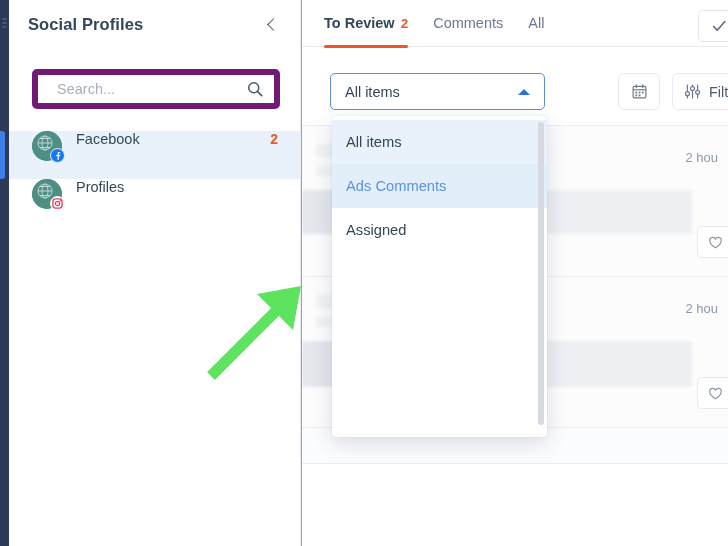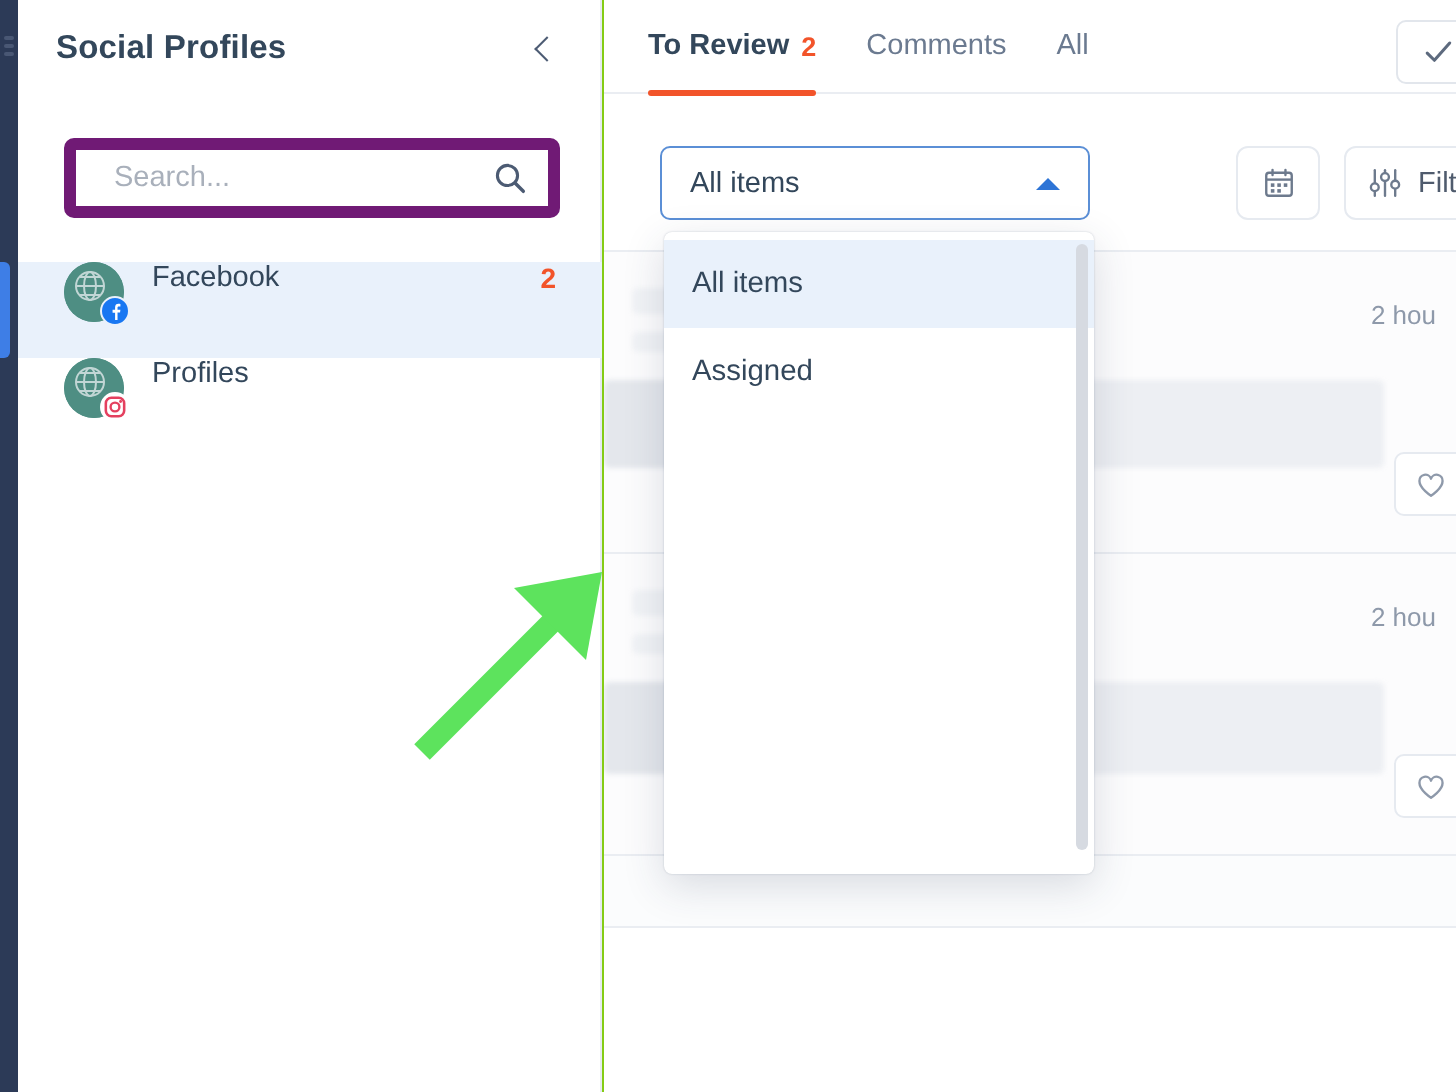--- a/index.html
+++ b/index.html
@@ -540,20 +540,23 @@
     </div>
 
     <div class="feed-footer"></div>
   </div>
 
   <div class="dropdown">
     <div class="dd-list">
       <div class="dd-item sel">
         <span>All items</span>
       </div>
+      <div class="dd-item hl">
+        <span>Ads Comments</span>
+      </div>
       <div class="dd-item">
         <span>Assigned</span>
       </div>
     </div>
     <div class="dd-scrollbar"></div>
   </div>
 
   <svg class="arrow-anno" viewBox="0 0 120 120">
     <g>
       <line x1="16" y1="108" x2="86" y2="38" stroke="#5de35d" stroke-width="11" stroke-linecap="butt"></line>

